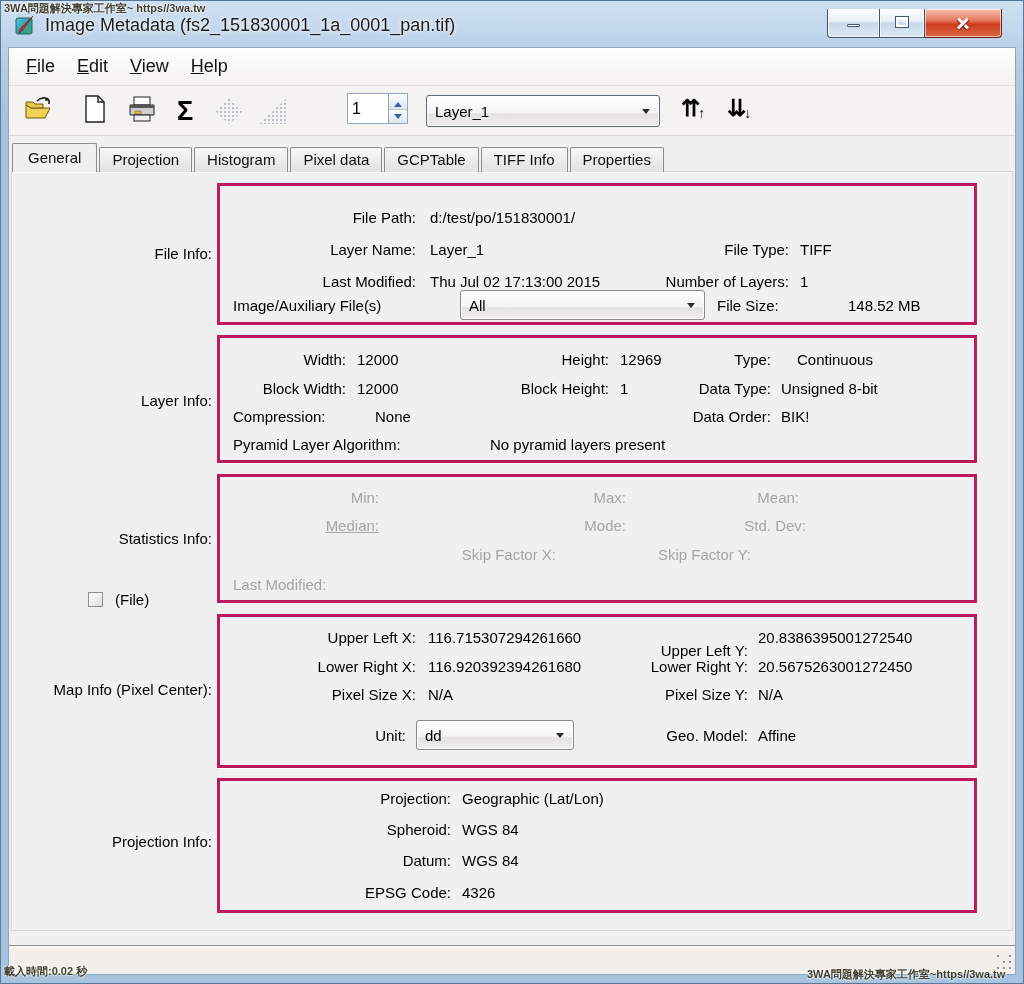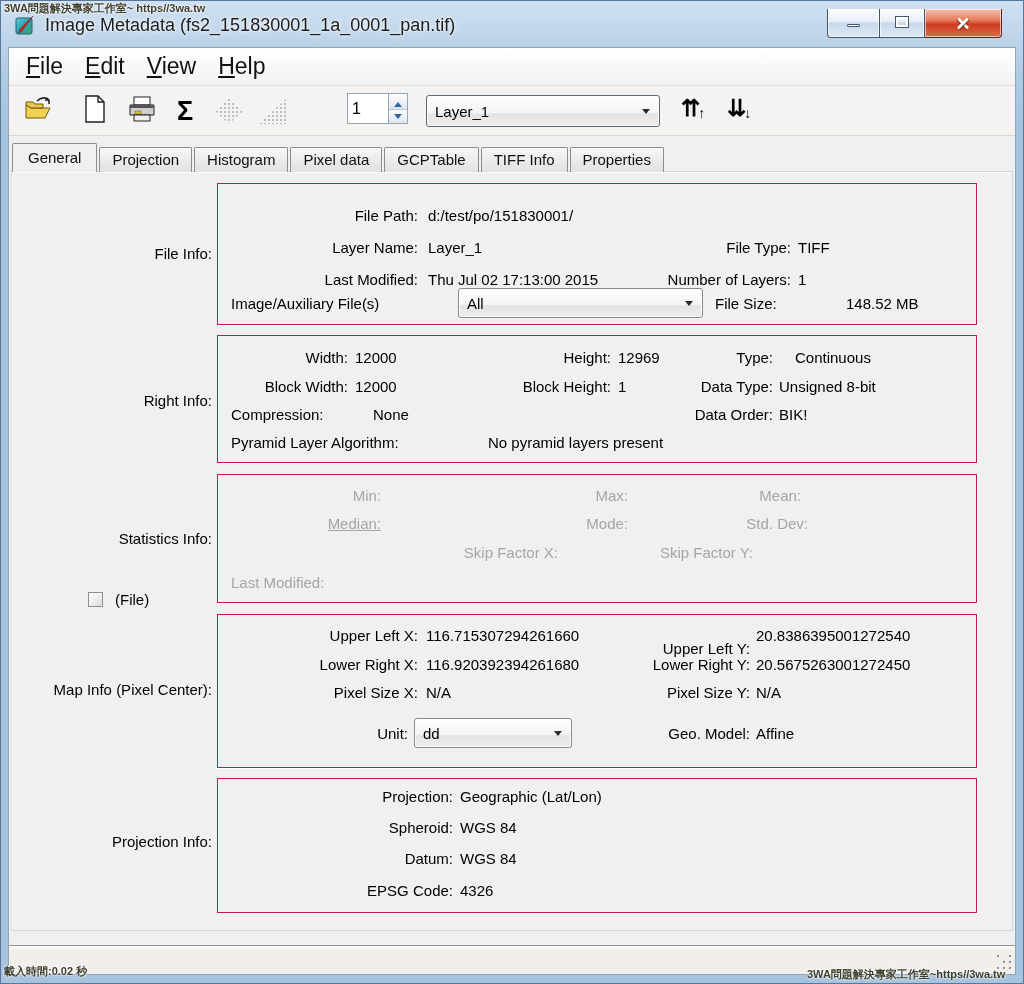--- a/index.html
+++ b/index.html
@@ -33,21 +33,21 @@
     background:#fff;border-radius:1px;box-shadow:0 1px 1px rgba(90,20,10,.8);}
   .glyph-close::before{transform:rotate(45deg);}
   .glyph-close::after{transform:rotate(-45deg);}
   
   .client{position:absolute;left:7px;right:7px;top:46px;bottom:8px;
     background:#f0f0f0;border:1px solid #8ca6bf;}
   
   .menubar{position:absolute;left:0;top:0;right:0;height:38px;
     background:linear-gradient(180deg,#ffffff,#f3f2f0);border-bottom:1px solid #e0deda;
     display:flex;align-items:center;padding-left:6px;}
-  .menu-item{display:inline-block;font-size:23px;padding:4px 11px;color:#111;}
+  .menu-item{display:inline-block;font-size:18px;padding:4px 11px;color:#111;}
   .menu-item::first-letter{text-decoration:underline;}
   
   .toolbar{position:absolute;left:0;top:38px;right:0;height:50px;
     background:#f4f3f1;border-bottom:1px solid #d9d6d2;}
   .tool{position:absolute;top:10px;width:32px;height:30px;display:flex;align-items:center;justify-content:center;}
   .sigma{font-size:27px;font-weight:bold;line-height:28px;}
   .dots-icon{width:28px;height:26px;
     background-image:radial-gradient(#b3bfc9 1.1px, transparent 1.2px);background-size:4px 4px;}
   .dots-icon.diamond{clip-path:polygon(50% 0,100% 50%,50% 100%,0 50%);}
   .dots-icon.tri{clip-path:polygon(100% 0,100% 100%,0 100%);}
@@ -75,21 +75,21 @@
   .arrow-small{font-size:14px;vertical-align:-2px;margin-left:-2px;}
   
   .tabs{position:absolute;left:3px;top:95px;height:29px;display:flex;align-items:flex-end;gap:2px;z-index:4;}
   .tab{height:25px;line-height:24px;padding:0 12px;font-size:15px;text-align:center;
     background:linear-gradient(180deg,#f7f7f6,#e2e1df);border:1px solid #8d8d8d;border-bottom:none;
     border-radius:2px 2px 0 0;color:#111;}
   .tab.active{height:29px;line-height:28px;background:#f0f0f0;position:relative;z-index:6;padding:0 15px;}
   .panel{position:absolute;left:2px;top:123px;width:1002px;height:760px;background:#f0f0f0;
     border:1px solid #d8d6d3;box-shadow:inset 1px 1px 0 #fbfbfa;z-index:3;}
   
-  .gbox{position:absolute;left:205px;width:760px;border:1px solid #be185d;
+  .gbox{position:absolute;left:205px;width:760px;border:3px solid #be185d;
     box-shadow:1px 1px 0 #ffffff;background:#f0f0f0;}
   .t{position:absolute;font-size:15px;line-height:18px;white-space:nowrap;color:#000;}
   .t.right{text-align:right;}
   .sec-label{position:absolute;font-size:15px;line-height:18px;white-space:nowrap;text-align:right;right:800px;}
   .gray .t, .t.gray{color:#a5a5a5;}
   .cb{position:absolute;width:15px;height:15px;border:1px solid #8f8f8f;
     background:linear-gradient(135deg,#ffffff,#dcdcdc);box-shadow:inset 1px 1px 0 #f6f6f6;}
   
   .status-sep{position:absolute;left:0;right:0;top:897px;height:0;border-top:1px solid #8f8f8f;border-bottom:1px solid #ffffff;}
   .statusbar{position:absolute;left:0;right:0;top:900px;bottom:1px;background:#f2efeb;box-shadow:inset 0 1px 0 #fbf9f7;}
@@ -220,21 +220,21 @@
       <div class="tab">Histogram</div>
       <div class="tab">Pixel data</div>
       <div class="tab">GCPTable</div>
       <div class="tab">TIFF Info</div>
       <div class="tab">Properties</div>
     </div>
 
     <div class="panel">
 
       <span class="sec-label" style="top:73px;">File Info:</span>
-      <span class="sec-label" style="top:220px;">Right Info:</span>
+      <span class="sec-label" style="top:220px;">Layer Info:</span>
       <span class="sec-label" style="top:358px;">Statistics Info:</span>
       <span class="cb" style="left:76px;top:420px;"></span>
       <span class="t" style="left:103px;top:419px;">(File)</span>
       <span class="sec-label" style="top:509px;">Map Info (Pixel Center):</span>
       <span class="sec-label" style="top:661px;">Projection Info:</span>
 
       <div class="gbox" style="top:11px;height:142px;">
         <span class="t right" style="right:558px;top:23px;">File Path:</span>
         <span class="t" style="left:210px;top:23px;">d:/test/po/151830001/</span>
 

